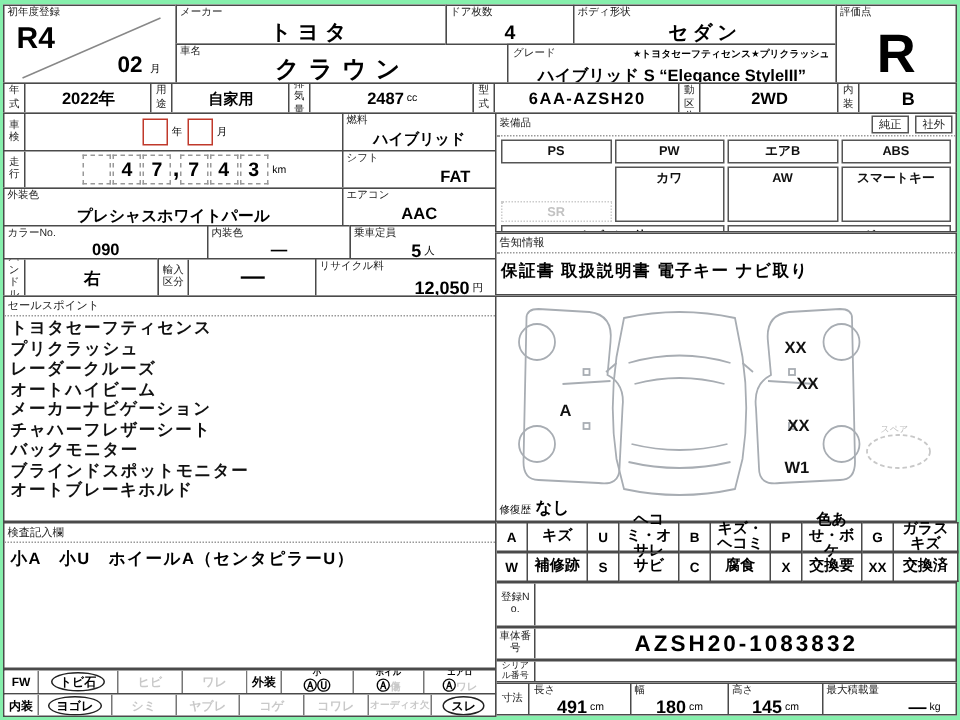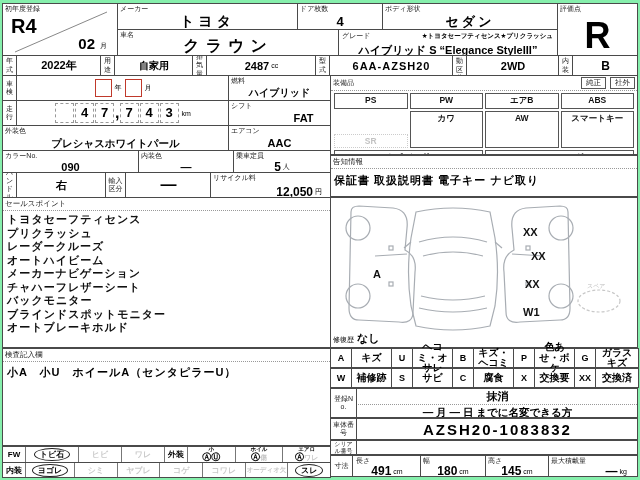--- a/index.html
+++ b/index.html
@@ -296,24 +296,20 @@
   <span class="lgcode">C</span>
       <span class="lglab">腐食</span>
   <span class="lgcode">X</span>
       <span class="lglab">交換要</span>
   <span class="lgcode">XX</span>
       <span class="lglab" style="width:43px;">交換済</span>
 </div>
 
 <div class="cell" style="left:330px;top:388px;width:308px;height:30px;">
   <span class="vlab" style="width:26px;">登録No.</span>
-  <div style="position:absolute;left:27px;top:0;right:0;bottom:0;">
-    <div style="font-size:11px;font-weight:bold;text-align:center;border-bottom:1px dotted #999;">抹消</div>
-    <div style="font-size:10.5px;font-weight:bold;text-align:center;padding-top:1px;">― 月 ― 日 までに名変できる方</div>
-  </div>
 </div>
 <div class="cell" style="left:330px;top:418px;width:308px;height:22px;">
   <span class="vlab" style="width:26px;">車体番号</span>
   <div style="position: absolute; inset: 0px 0px 0px 27px; font-size: 15px; letter-spacing: 2px;" class="val-c" style2="">AZSH20-1083832</div>
 </div>
 <div class="cell" style="left:330px;top:440px;width:308px;height:15px;">
   <span class="vlab" style="width:26px;font-size:6px;">シリアル番号</span>
   <div style="position:absolute;left:27px;top:0;right:0;bottom:0;"></div>
 </div>
 <div class="cell" style="left:330px;top:455px;width:308px;height:22px;">

